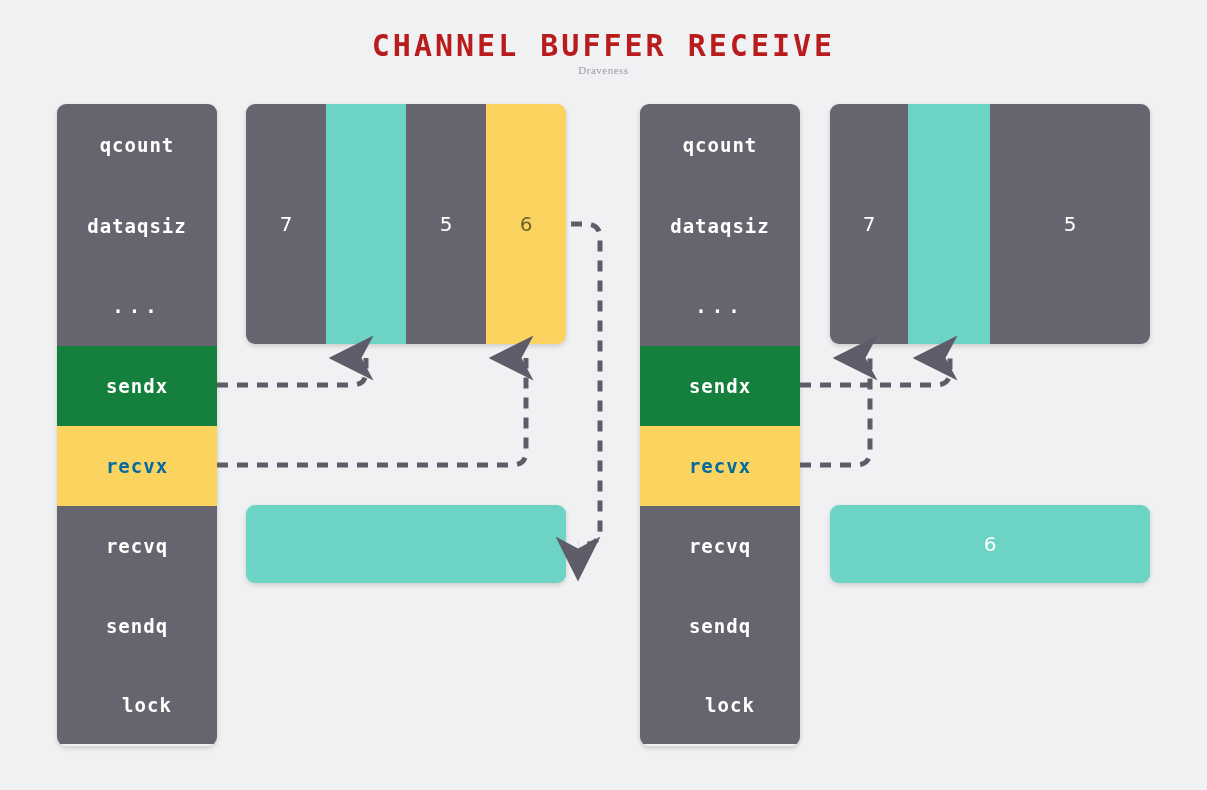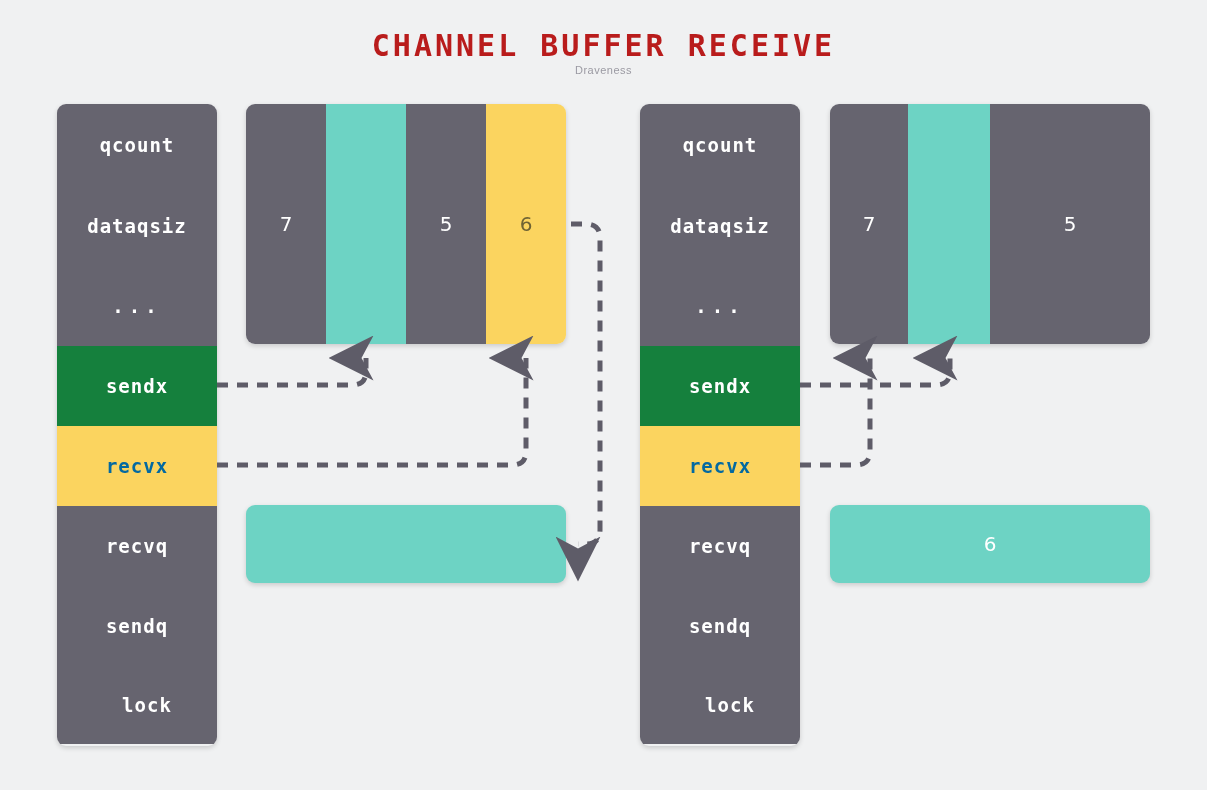--- a/index.html
+++ b/index.html
@@ -28,21 +28,21 @@
     letter-spacing: 3px;
     color: #b91c1c;
     white-space: pre;
   }
   .subtitle {
     position: absolute;
     left: 0;
     top: 64px;
     width: 1207px;
     text-align: center;
-    font-family: Liberation Sans, sans-serif;
+    font-family: Liberation Serif, serif;
     font-size: 11px;
     letter-spacing: 0.5px;
     color: #9b9aa3;
   }
 
   
   .struct {
     position: absolute;
     width: 160px;
     top: 104px;

